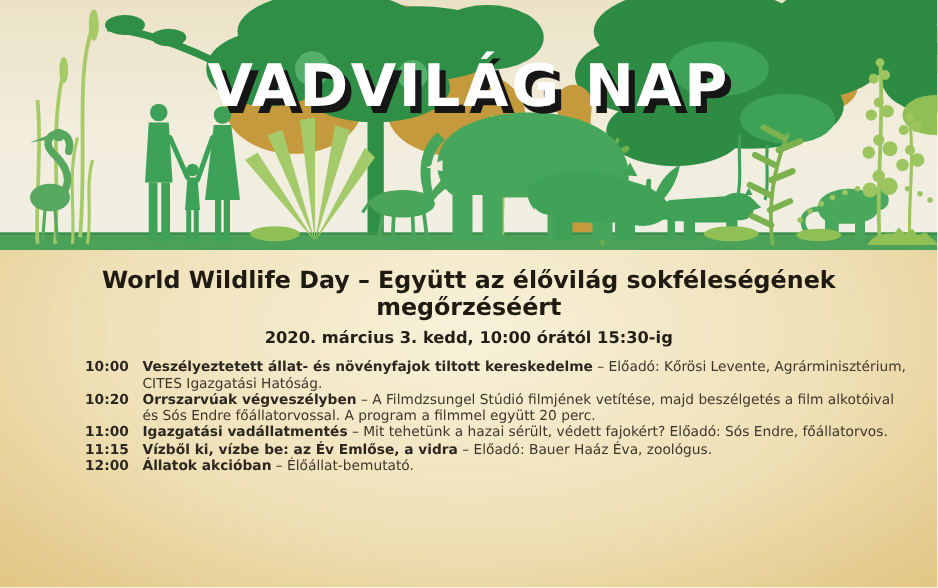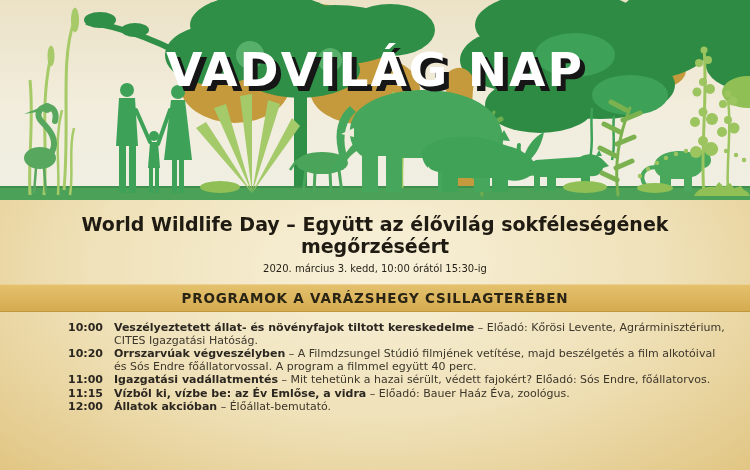--- a/index.html
+++ b/index.html
@@ -19,21 +19,21 @@
     color:#ffffff; text-shadow:5px 5px 0 #161616;
     font-family:"DejaVu Sans",sans-serif;
   }
   
   .gold {
     position:absolute; top:200px; left:0; width:750px; height:270px;
     background:radial-gradient(120% 180% at 50% 24%,
       #f8f1da 0%, #efe1b8 32%, #e0c37e 62%, #c79d46 100%);
   }
   .subtitle { margin:13px 18px 0; text-align:center; font-size:19px; font-weight:700; color:#1f1a12; }
-  .date     { margin:6px 0 0;  text-align:center; font-size:10px; font-weight:400; color:#241f16; }
+  .date     { margin:6px 0 0;  text-align:center; font-size:13px; font-weight:700; color:#241f16; }
   .entry    { margin:5px 8px 0;  text-align:center; font-size:12.2px; font-weight:700; color:#241f16; }
   .band {
     margin-top:10px; height:26px;
     background:linear-gradient(180deg,#e4c16d 0%,#d5ab50 100%);
     border-top:1px solid #eed192; border-bottom:1px solid #c2983f;
     display:flex; align-items:center; justify-content:center;
   }
   .band-text { font-size:13.5px; font-weight:700; letter-spacing:0.8px; color:#2a2414; }
   .schedule { padding:10px 24px 0 56px; }
   .row {
@@ -251,34 +251,31 @@
         <ellipse cx="655" cy="188" rx="18" ry="5"></ellipse>
       </g>
     </svg>
     <h1 class="title">VADVILÁG NAP</h1>
   </div>
 
   <div class="gold">
     <div class="subtitle">World Wildlife Day – Együtt az élővilág sokféleségének megőrzéséért</div>
     <div class="date">2020. március 3. kedd, 10:00 órától 15:30-ig</div>
 
-    <div class="band">
-      <span class="band-text">PROGRAMOK A VARÁZSHEGY CSILLAGTERÉBEN</span>
-    </div>
 
     <div class="schedule">
       <div class="row">
         <span class="time">10:00</span>
         <p><b>Veszélyeztetett állat- és növényfajok tiltott kereskedelme</b>
         <span>– Előadó: Kőrösi Levente, Agrárminisztérium, CITES Igazgatási Hatóság.</span></p>
       </div>
       <div class="row">
         <span class="time">10:20</span>
         <p><b>Orrszarvúak végveszélyben</b>
-        <span>– A Filmdzsungel Stúdió filmjének vetítése, majd beszélgetés a film alkotóival és Sós Endre főállatorvossal. A program a filmmel együtt 40 perc.</span></p>
+        <span>– A Filmdzsungel Stúdió filmjének vetítése, majd beszélgetés a film alkotóival és Sós Endre főállatorvossal. A program a filmmel együtt 20 perc.</span></p>
       </div>
       <div class="row">
         <span class="time">11:00</span>
         <p><b>Igazgatási vadállatmentés</b>
         <span>– Mit tehetünk a hazai sérült, védett fajokért? Előadó: Sós Endre, főállatorvos.</span></p>
       </div>
       <div class="row">
         <span class="time">11:15</span>
         <p><b>Vízből ki, vízbe be: az Év Emlőse, a vidra</b>
         <span>– Előadó: Bauer Haáz Éva, zoológus.</span></p>

